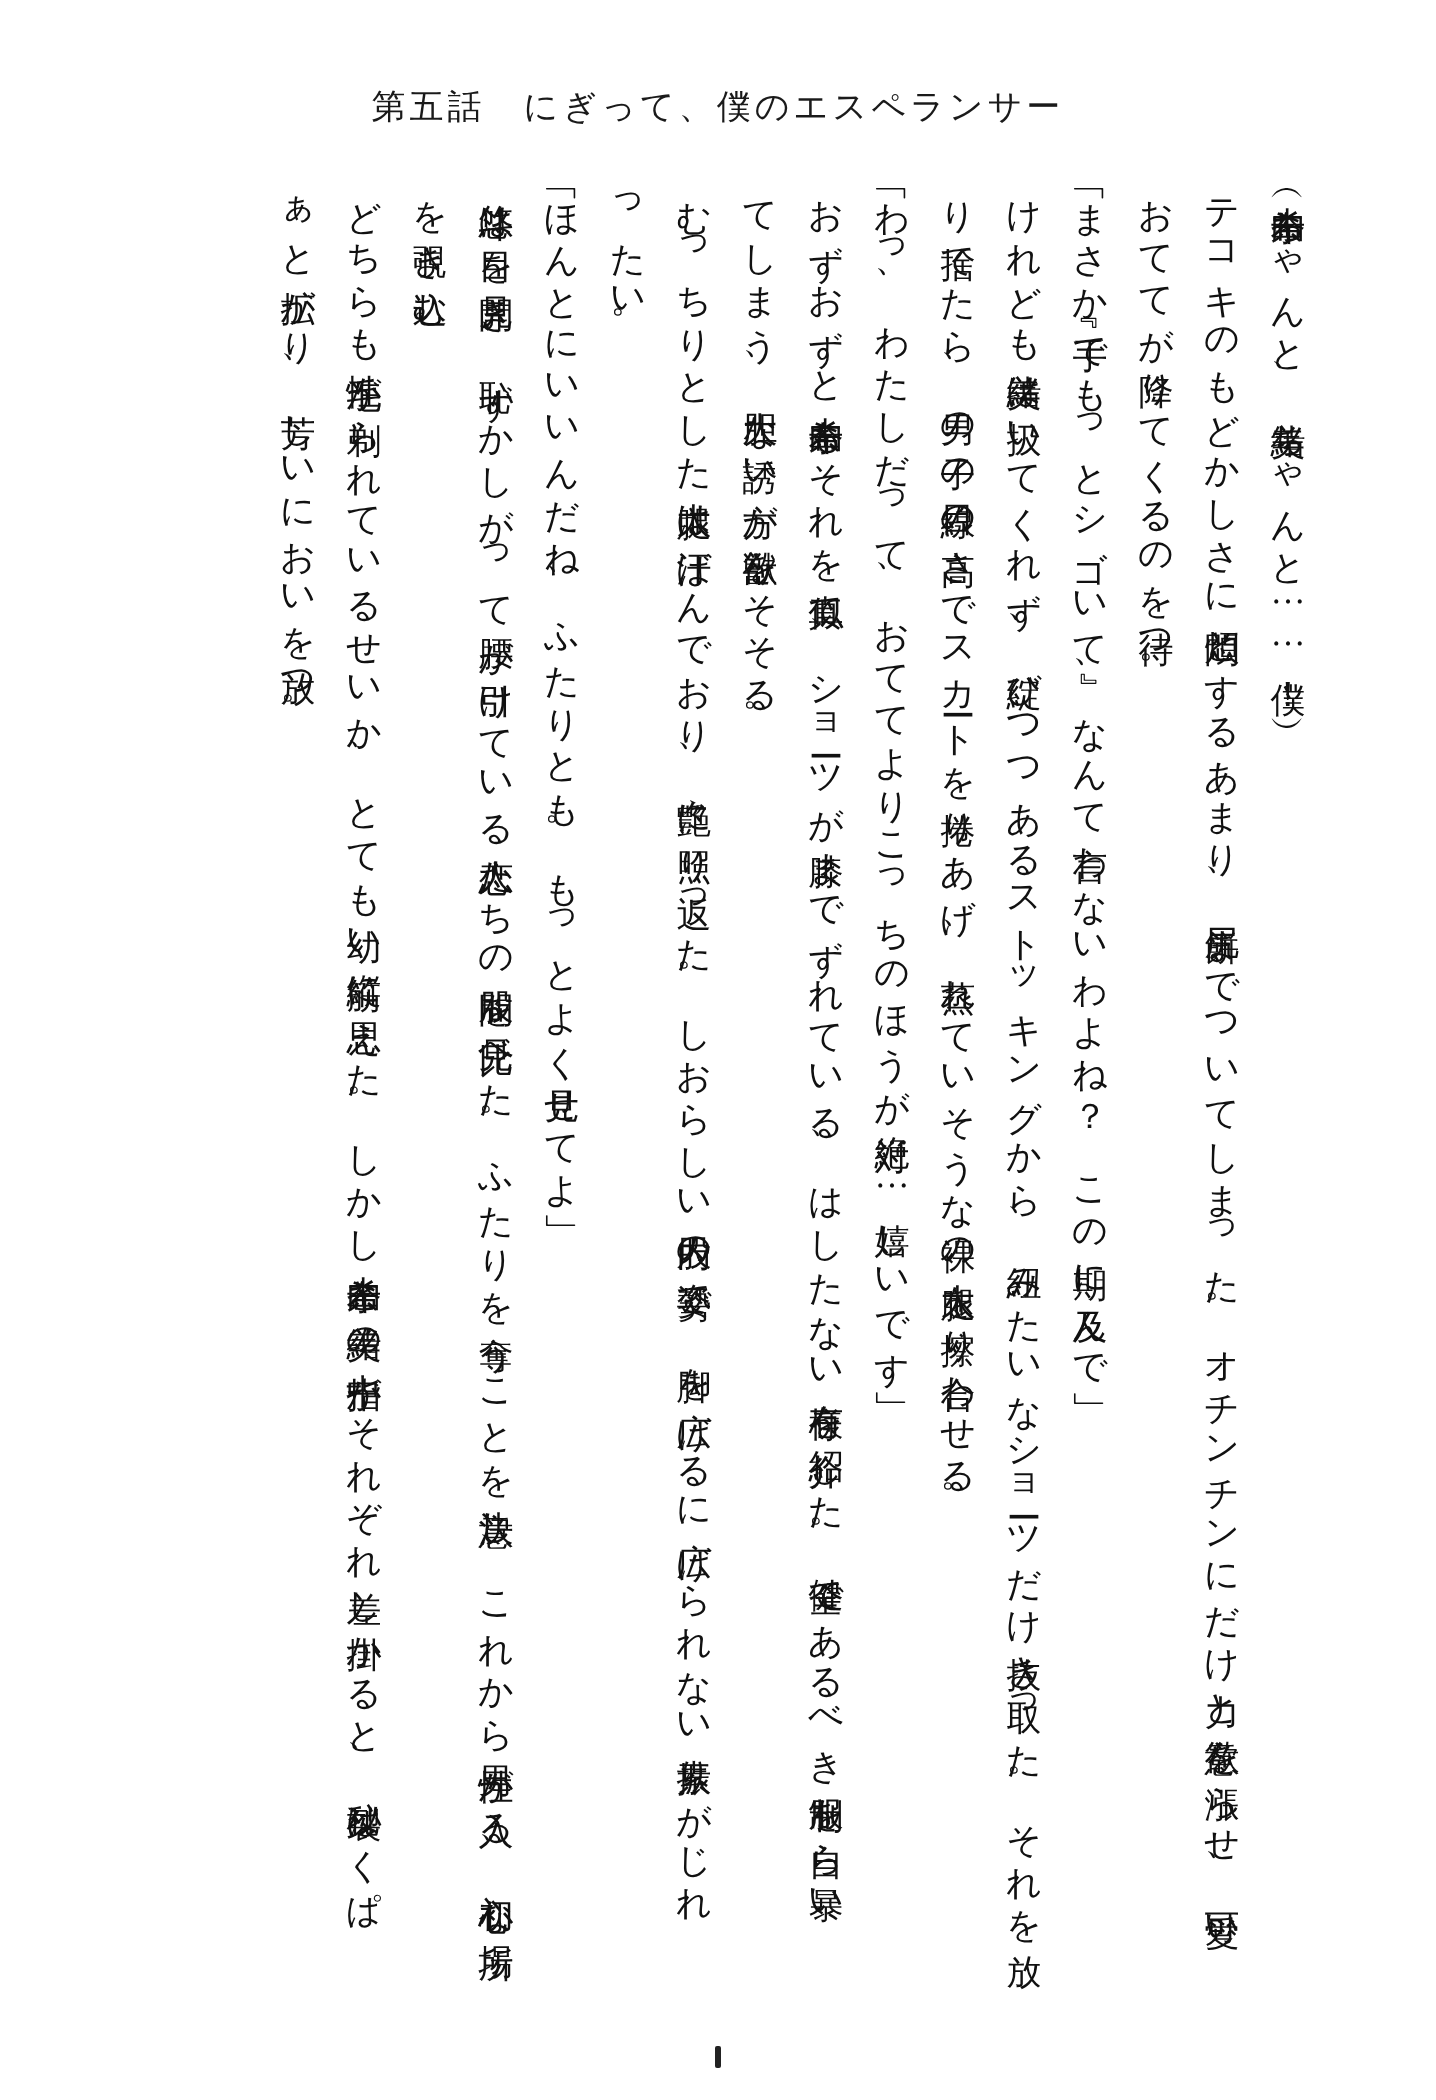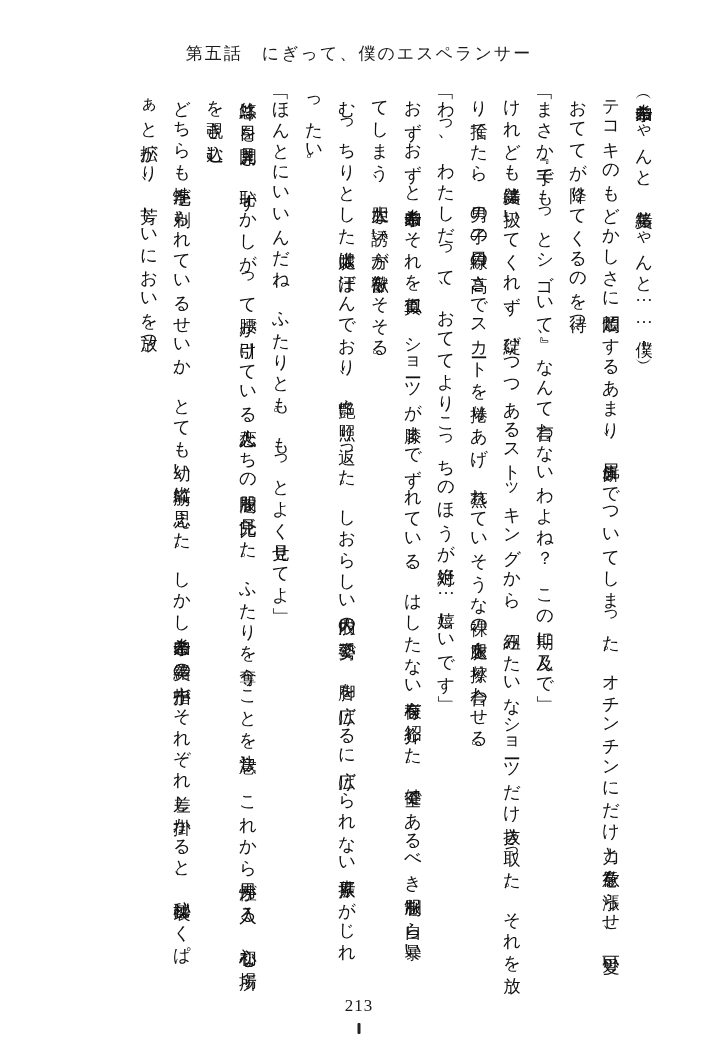--- a/index.html
+++ b/index.html
@@ -94,17 +94,16 @@
     <p>「まさか『手でもっとシゴいて』、なんて言わないわよね？　この期に及んで」</p>
     <p class="para-indent">けれども美緒は扱いてくれず、綻びつつあるストッキングから、紐みたいなショーツだけ抜き取った。それを放り捨てたら、男の子の目線の高さでスカートを捲りあげ、蒸れていそうな裸の太腿を擦り合わせる。</p>
     <p>「わっ、わたしだって、おててよりこっちのほうが絶対……嬉しいです」</p>
     <p class="para-indent">おずおずと由希奈もそれを真似て、ショーツが膝までずれている、はしたない有様を紹介した。健全であるべき制服を自ら暴いてしまう、大胆な誘い方が獣欲をそそる。</p>
     <p class="para-indent">むっちりとした太腿は汗ばんでおり、艶々に照り返った。しおらしい内股の姿勢で、脚を広げるに広げられない素振りがじれったい。</p>
     <p>「ほんとにいいんだね、ふたりとも。もっとよく見せてよ」</p>
     <p class="para-indent">悠斗は目を見開き、恥ずかしがって腰が引けている恋人たちの股間を見比べた。ふたりを奪うことを決意し、これから男性が入る、初心な場所を覗き込む。</p>
     <p class="para-indent">どちらも性毛が剃られているせいか、とても幼い縦筋に思えた。しかし由希奈と美緒の中指がそれぞれ差し掛かると、秘裂はくぱぁと拡がり、芳しいにおいを放つ。</p>
   </div>
 
-  <div class="page-number">213</div>
 
   <div class="footer-mark"></div>
 
 </div>
 
 </body></html>

